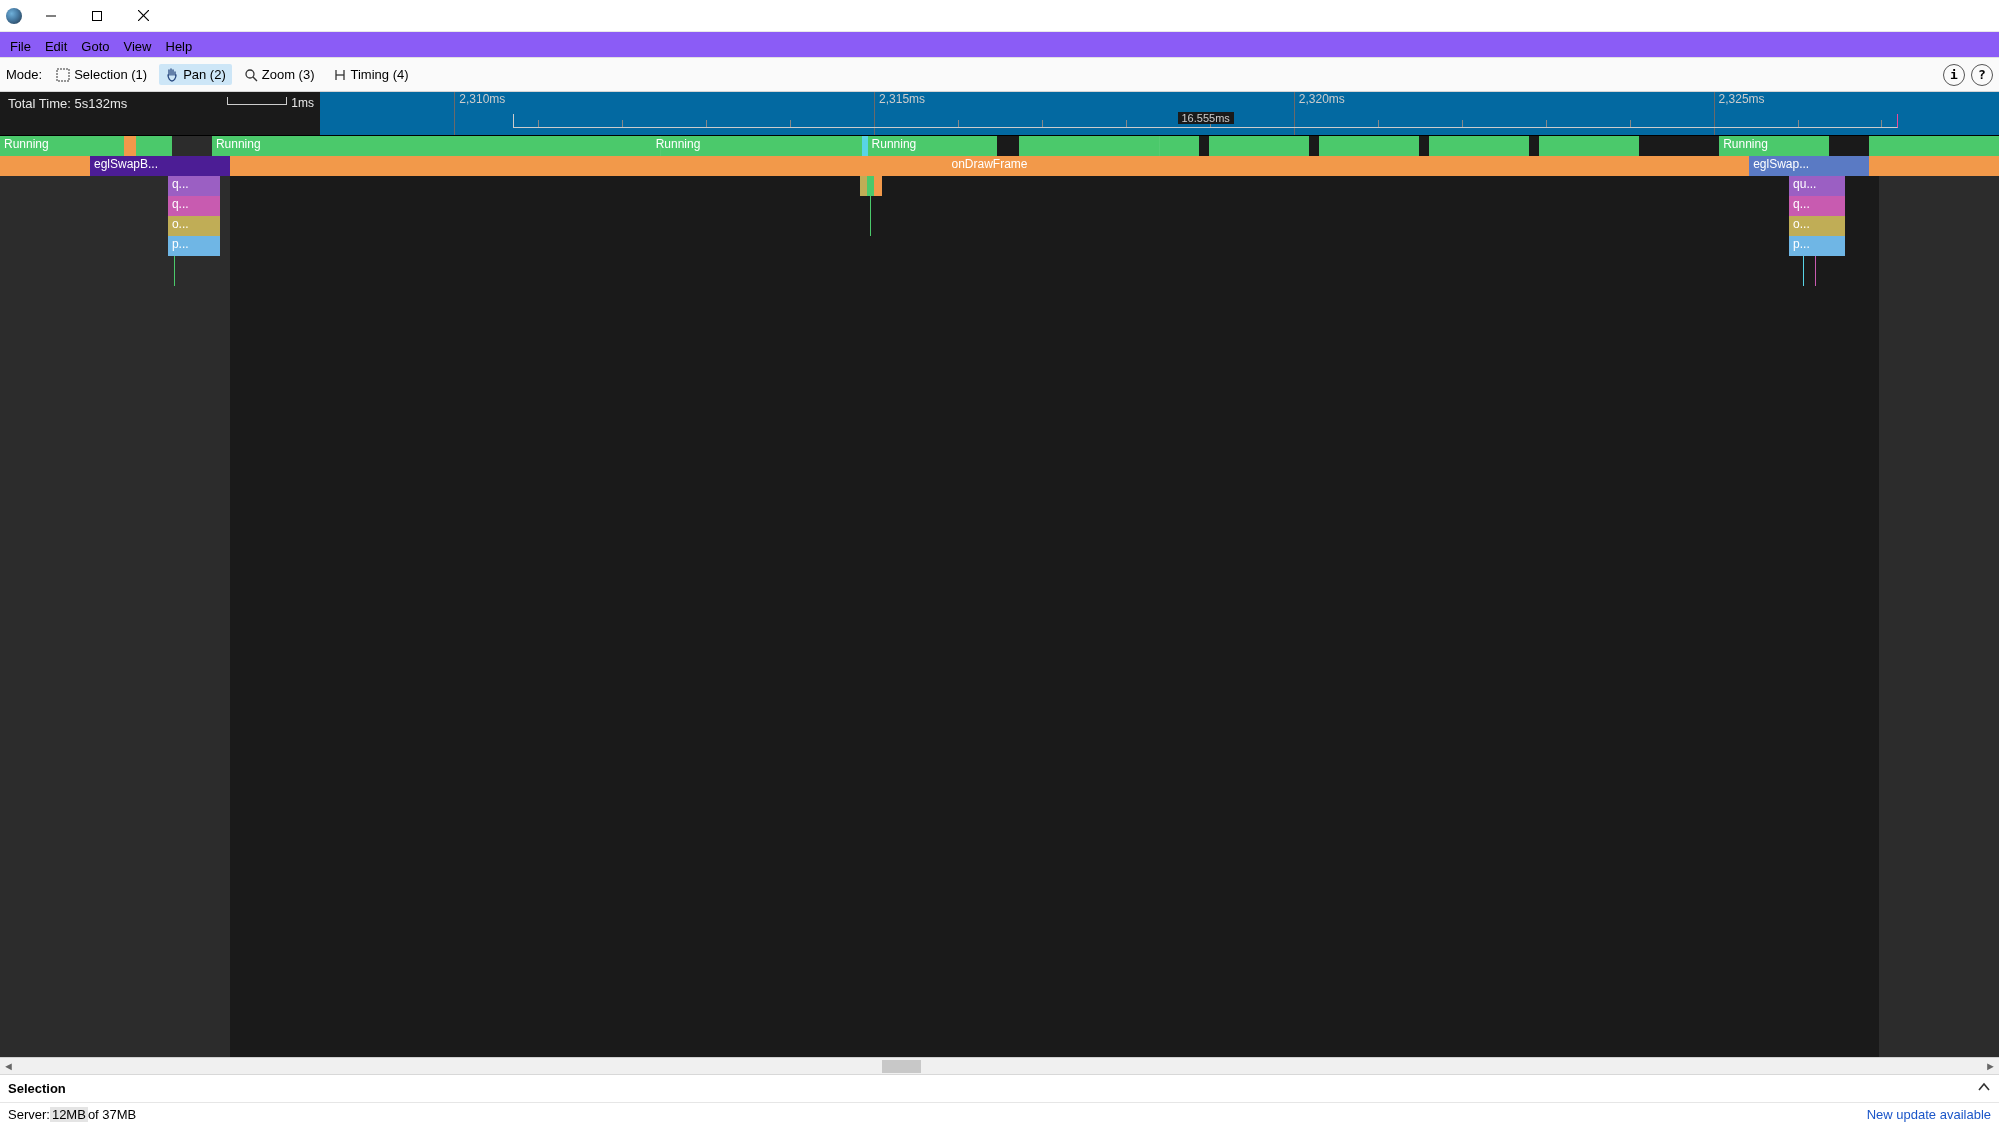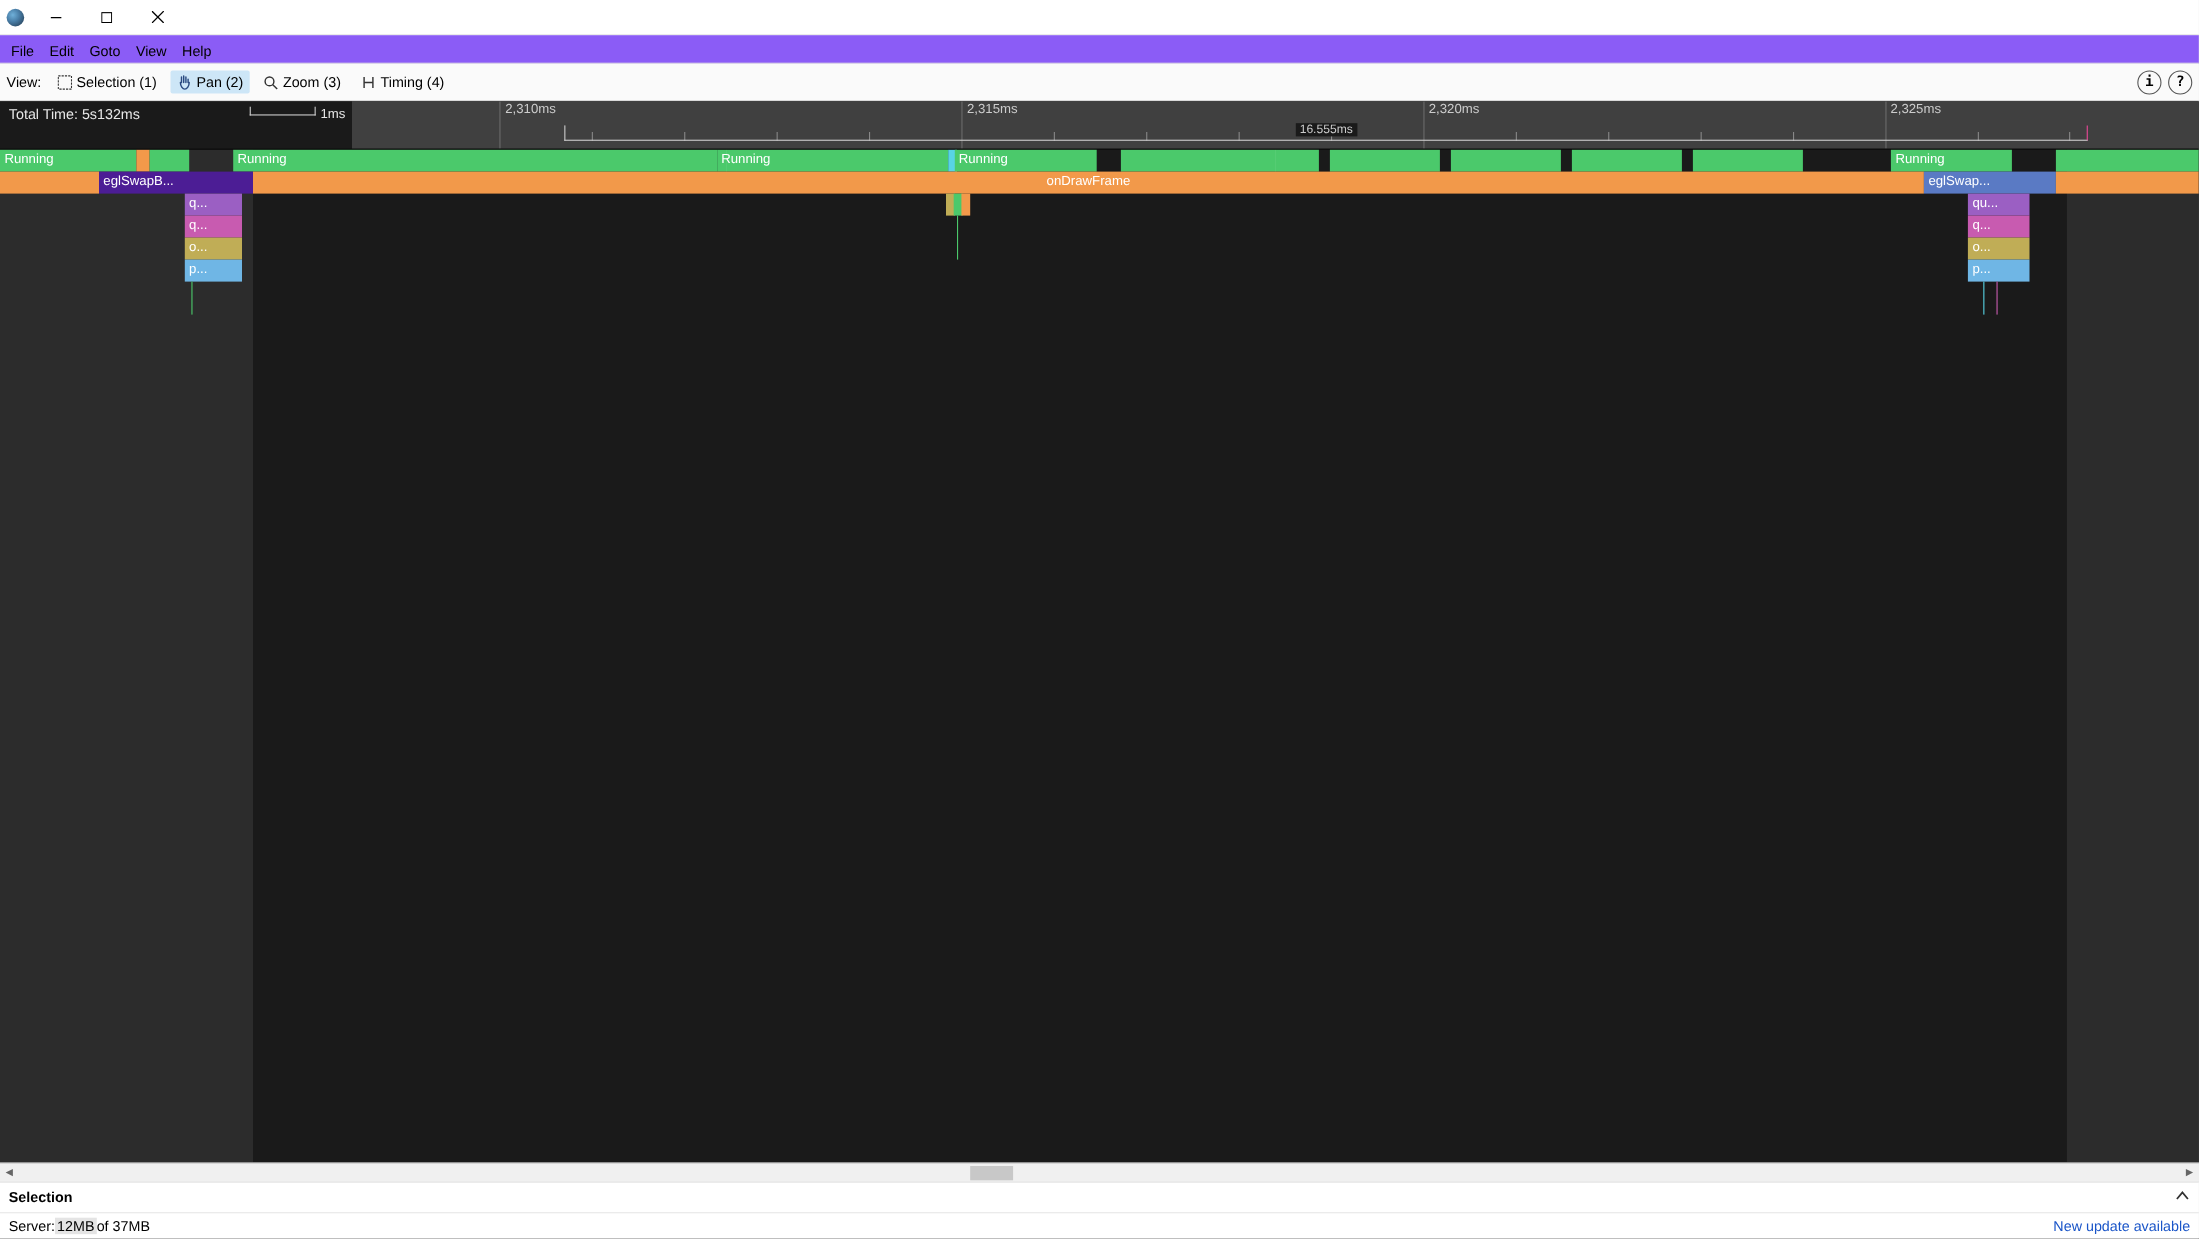--- a/index.html
+++ b/index.html
@@ -131,21 +131,21 @@
     align-items: flex-start;
     padding: 4px 8px;
     font-size: 13px;
     justify-content: space-between;
   }
   .scale-legend { font-size:12px; position:absolute; right:6px; top:4px; display:flex; align-items:center; gap:4px;}
   .scale-line { display:inline-block; width:60px; height:8px; border-left:1px solid #ccc; border-right:1px solid #ccc; border-bottom:1px solid #ccc; position:relative; top:-2px;}
   .track-canvas-col {
     flex: 1;
     position: relative;
-    background: #404040;
+    background: #0369a1;
     overflow: hidden;
   }
   .ruler {
     position: relative;
     height: 100%;
     color: #ccc;
     font-size: 12px;
   }
   .ruler-tick {
     position: absolute;
@@ -287,21 +287,21 @@
 
 <div class="menu-bar">
   <div class="menu-item">File</div>
   <div class="menu-item">Edit</div>
   <div class="menu-item">Goto</div>
   <div class="menu-item">View</div>
   <div class="menu-item">Help</div>
 </div>
 
 <div class="toolbar">
-  <span class="mode-label">View:</span>
+  <span class="mode-label">Mode:</span>
 
   <span class="mode-btn">
     <span class="mode-icon">
       <svg width="14" height="14">
           <rect x="1" y="1" width="12" height="12" fill="none" stroke="#333" stroke-dasharray="2 1"></rect>
         </svg>
     </span>
     <span>Selection (1)</span>
   </span>
 

